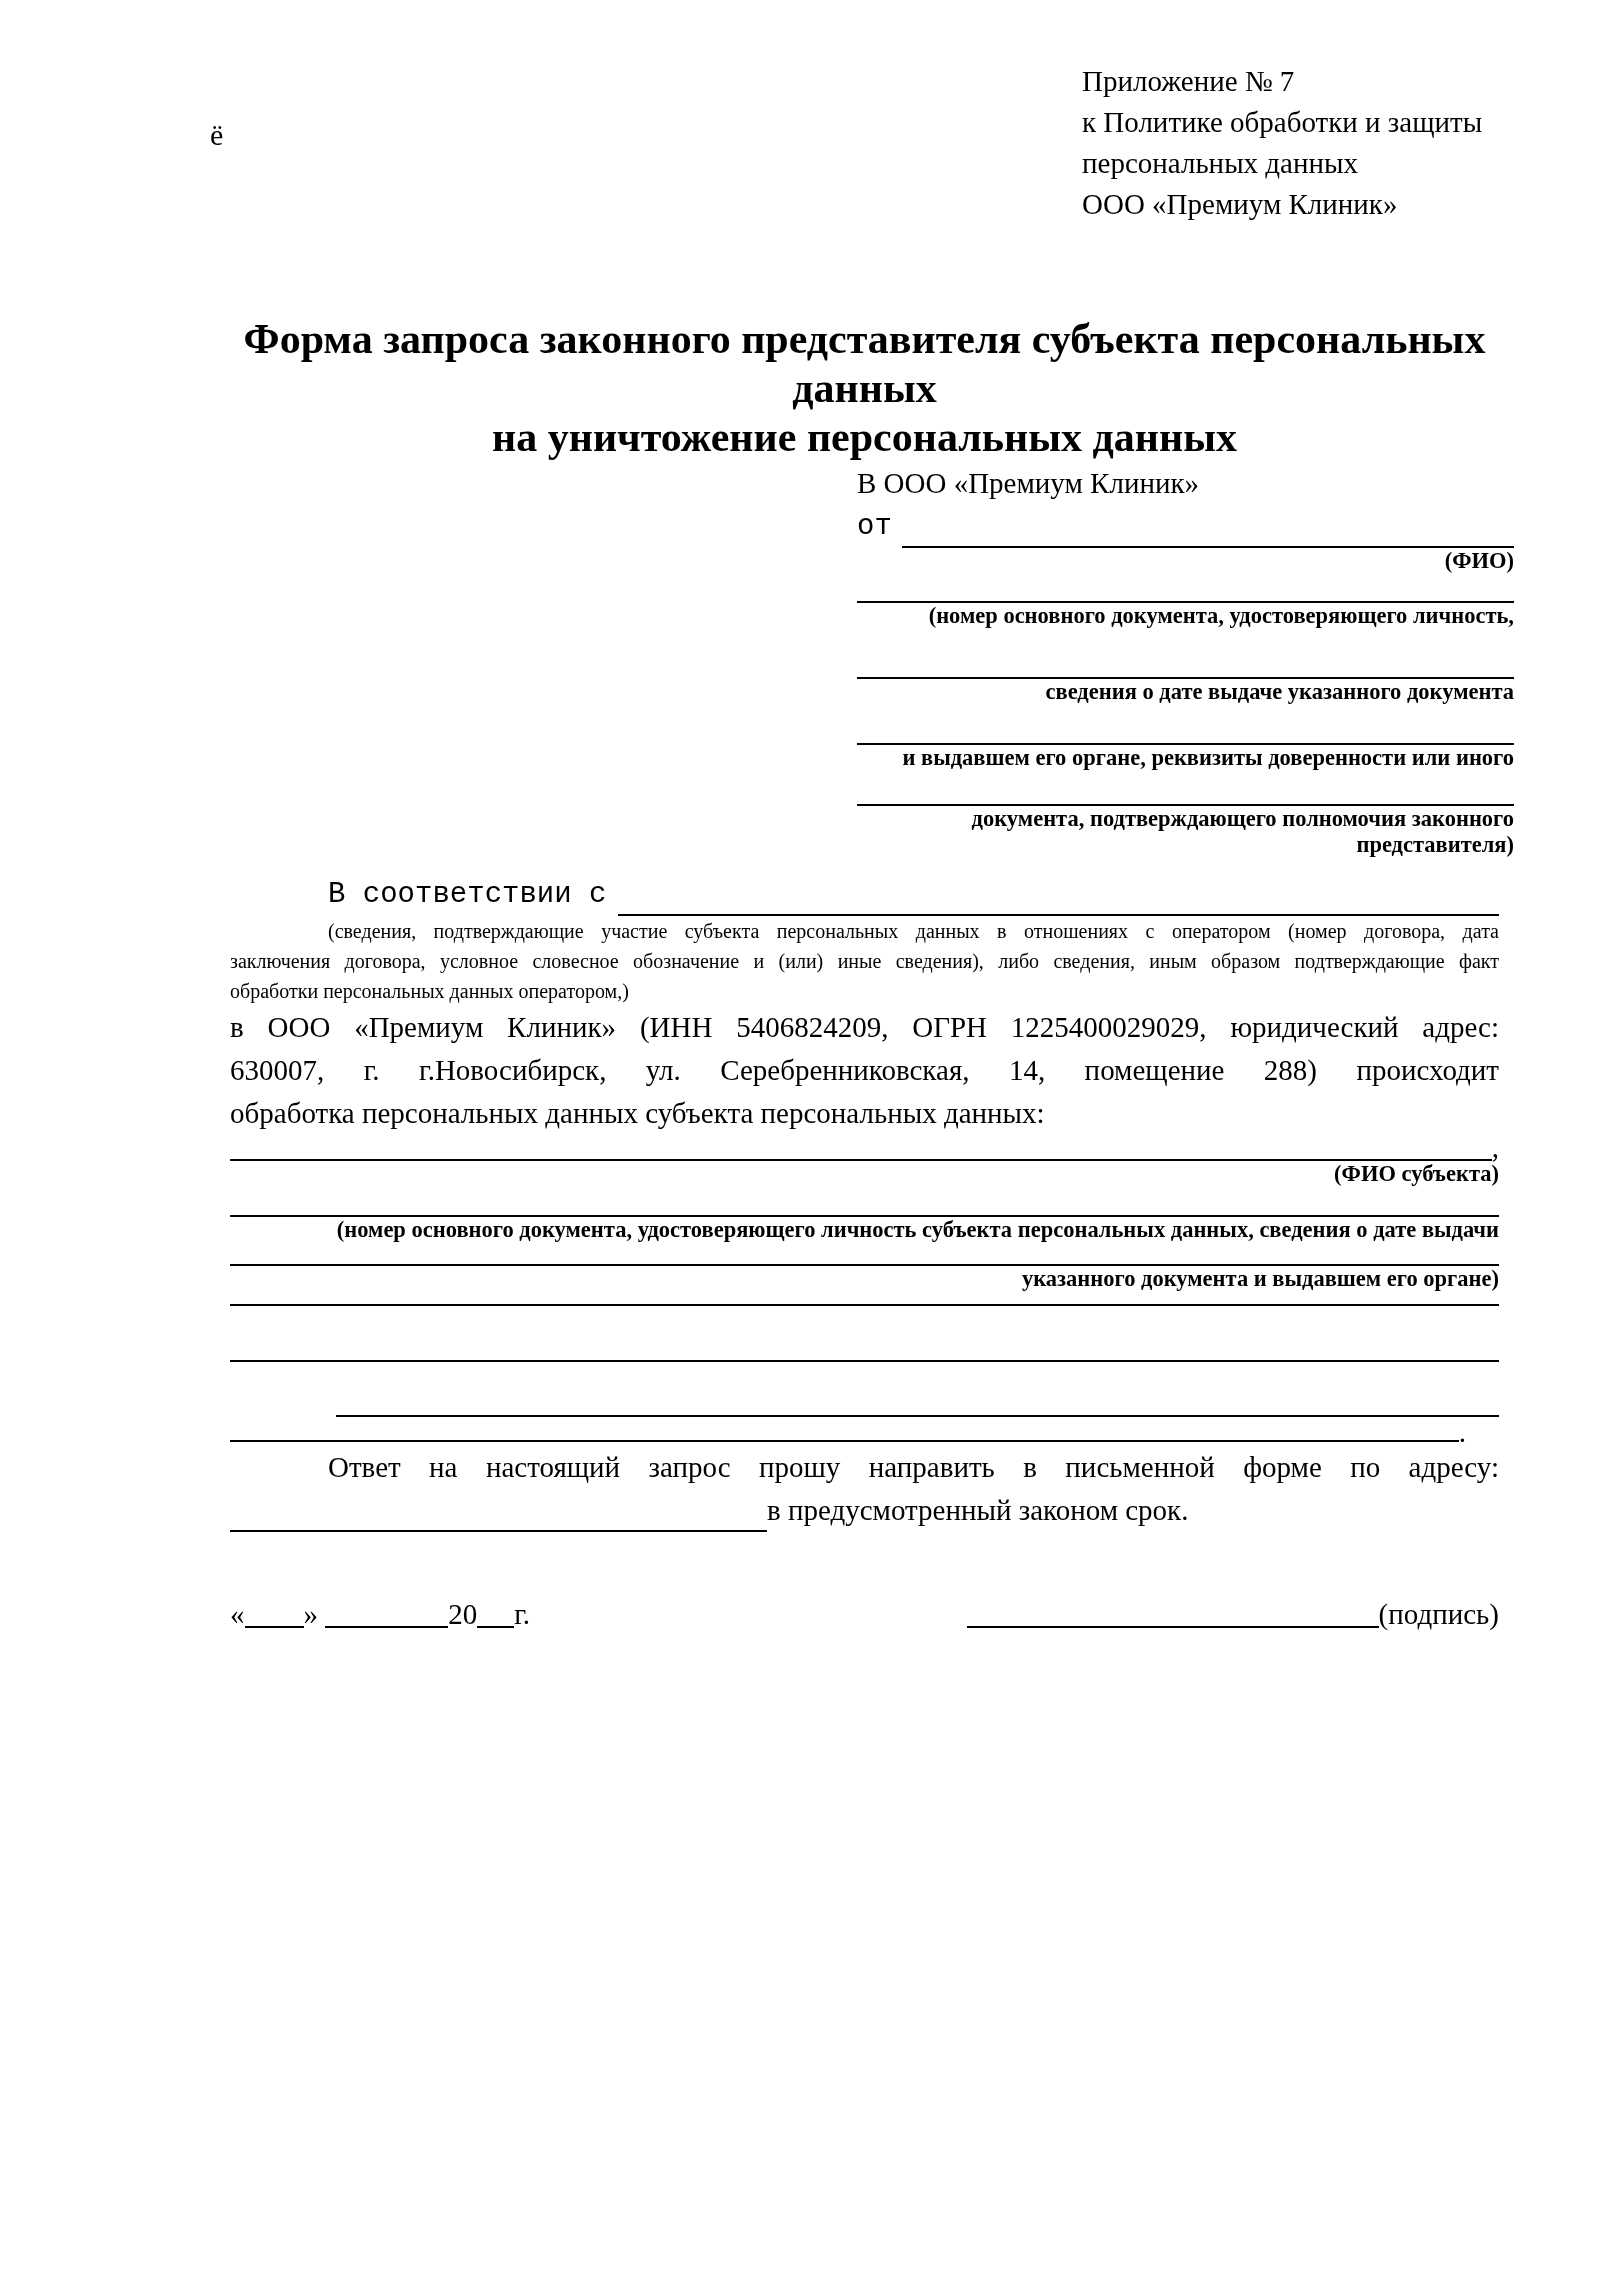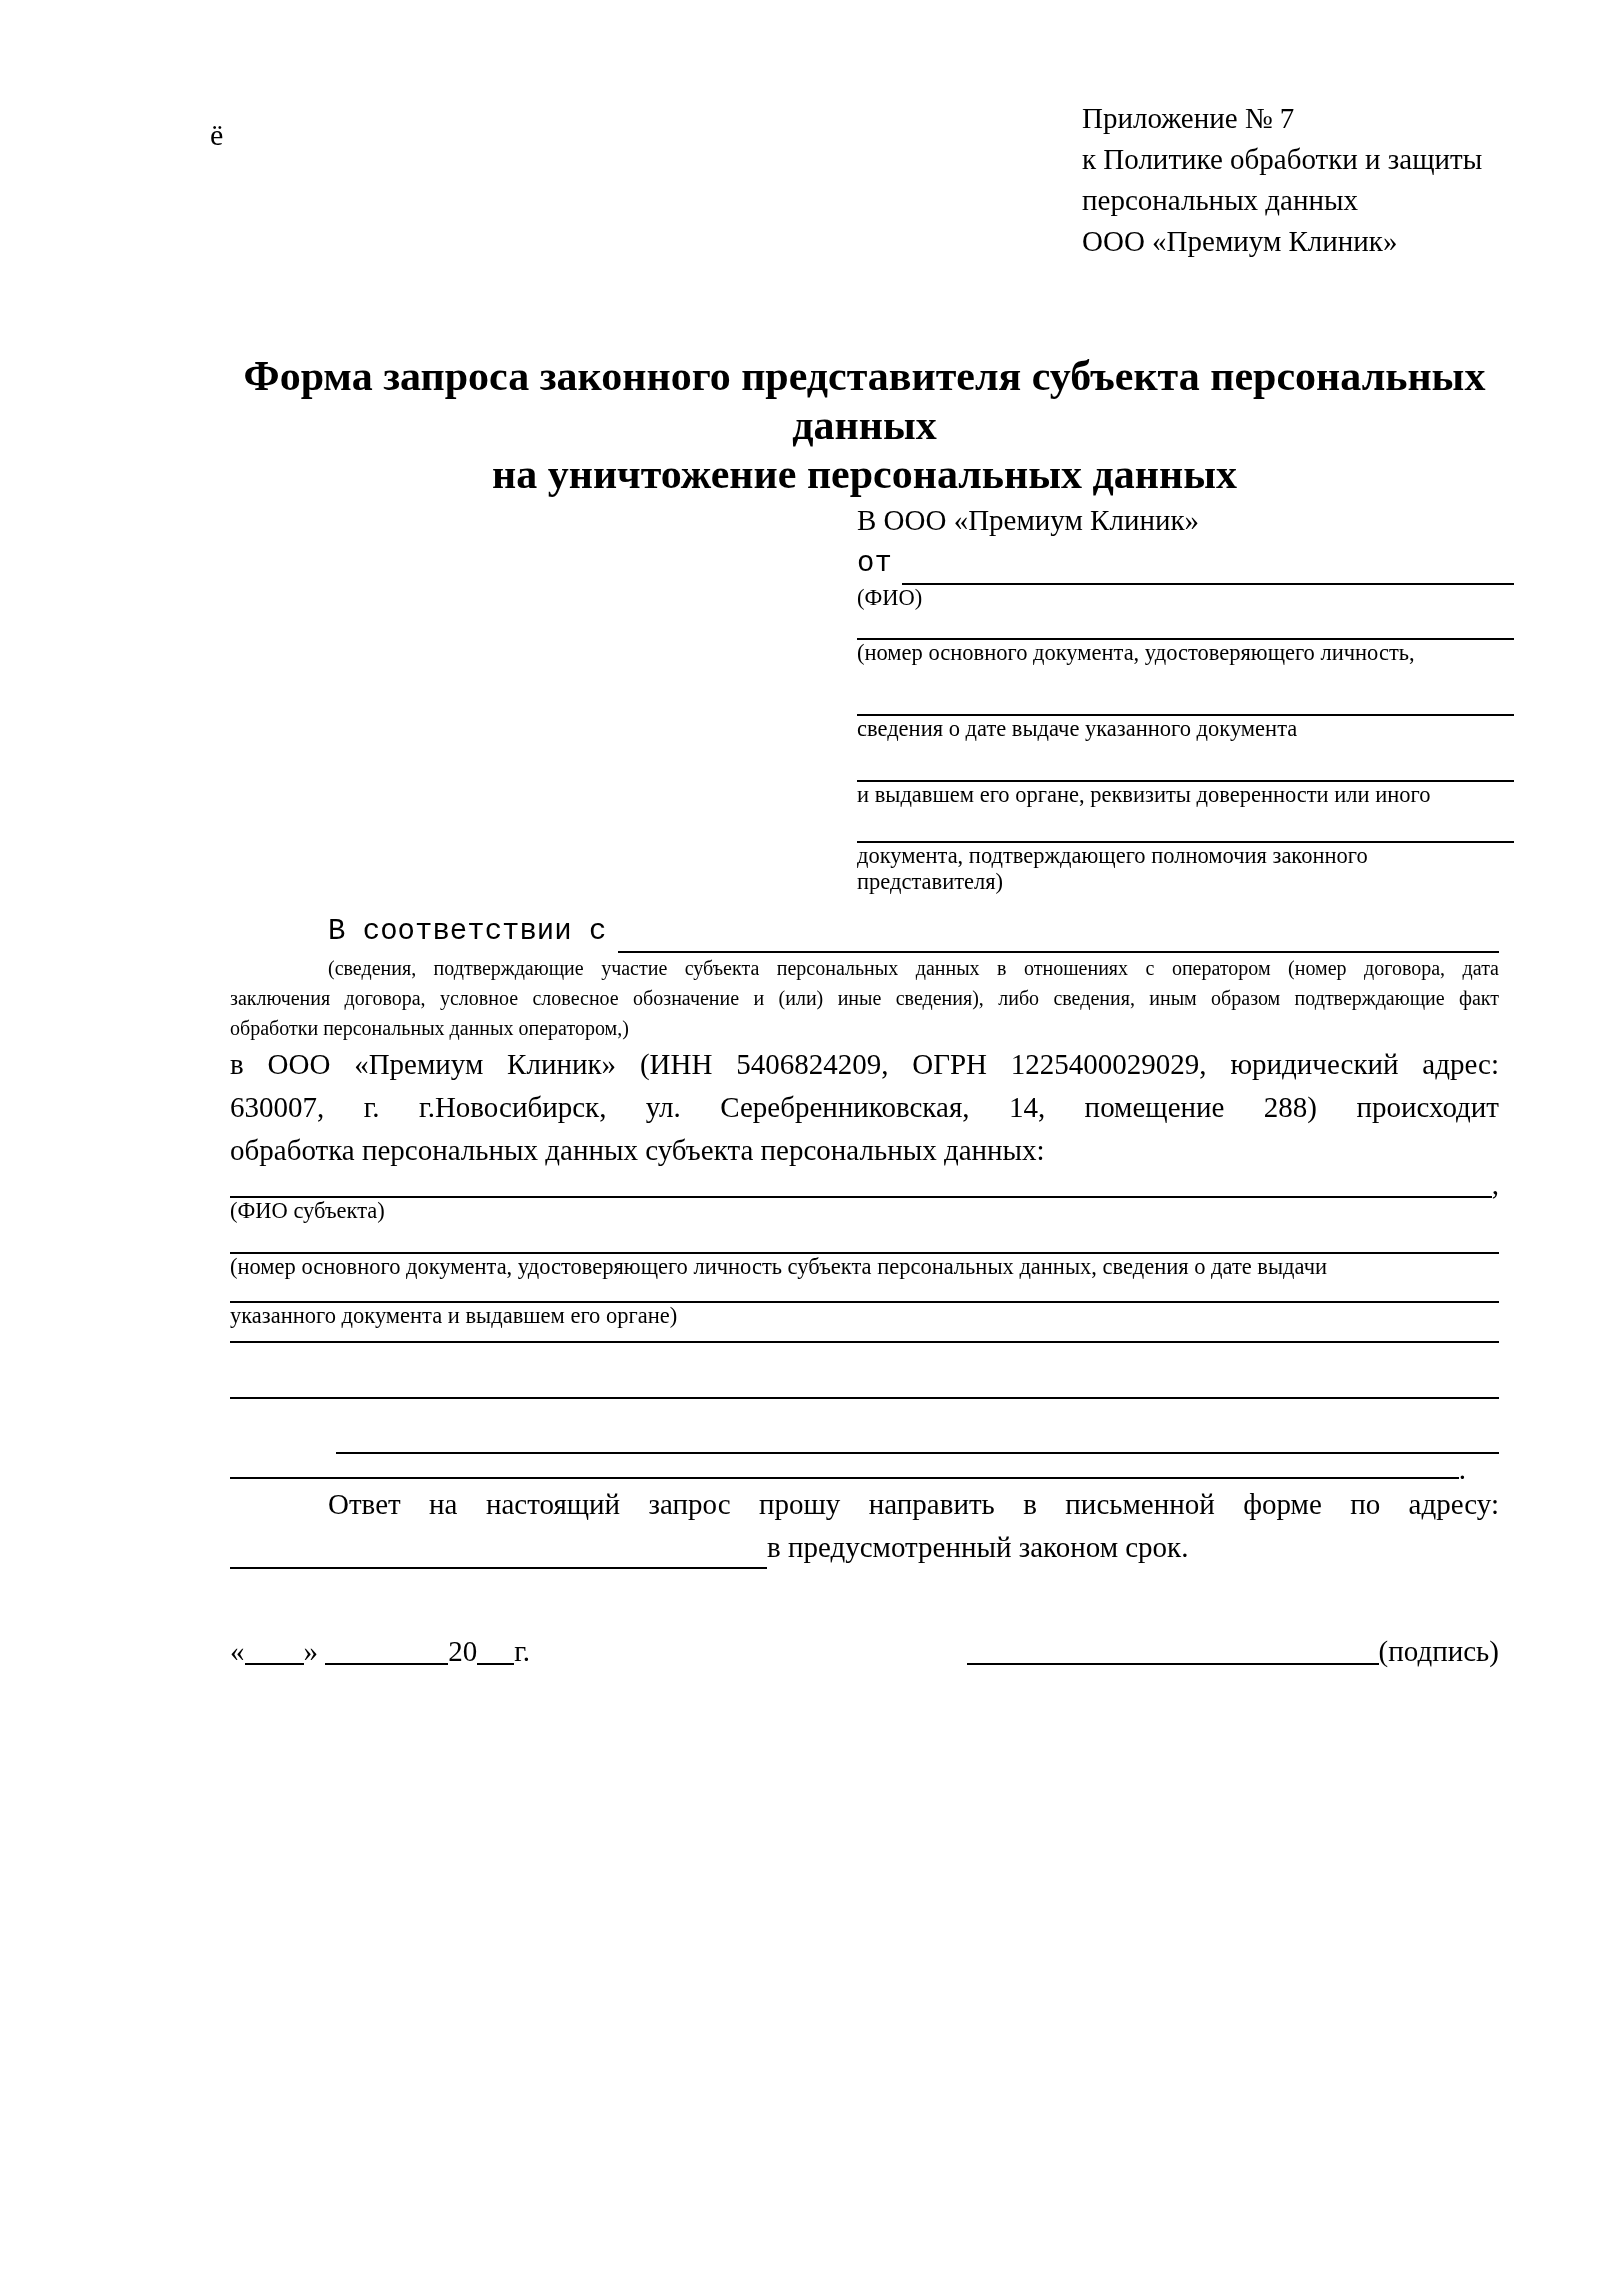--- a/index.html
+++ b/index.html
@@ -7,30 +7,30 @@
     position:relative;
     width:1621px;height:2293px;
     background:#ffffff;color:#000000;
     font-family:"Liberation Serif","DejaVu Serif",serif;
     font-size:29px;
     box-sizing:border-box;
     padding:0 122px 0 230px;
     overflow:hidden;
   }
   .stray{position:absolute;left:210px;top:118px;font-size:30px;line-height:33px;}
-  .appendix{margin-left:852px;padding-top:98px;font-size:29px;line-height:41px;}
+  .appendix{margin-left:852px;padding-top:61px;font-size:29px;line-height:41px;}
   .form-title{margin-top:90px;font-size:42px;font-weight:bold;text-align:center;line-height:49px;}
   
   .addr{margin-left:627px;width:657px;}
   .addr .to{line-height:43px;}
   .flex-row{display:flex;align-items:flex-end;height:43px;}
   .label{flex:none;line-height:43px;white-space:nowrap;font-family:Liberation Mono, monospace;}
   .fill{flex:1;border-bottom:2.9px solid #000;height:39px;}
   .from-row .fill{margin-left:9.8px;}
-  .cap{font-size:22.5px;line-height:25.5px;text-align:left;}
+  .cap{font-size:22.5px;line-height:25.5px;text-align:right;font-weight:bold;}
   .rule{border-bottom:2.9px solid #000;height:0;}
   .mt28{margin-top:27.4px}.mt50{margin-top:49px}.mt39{margin-top:38px}.mt35{margin-top:34px}
   .mt30{margin-top:29px}.mt22{margin-top:21.6px}
   
   .accord-row{margin-top:16px;}
   .indent{width:98px;flex:none;}
   .sp{font-size:20px;line-height:30px;}
   .ind{text-indent:98px;}
   .jline{text-align:justify;text-align-last:justify;}
   .pline{line-height:43px;}

